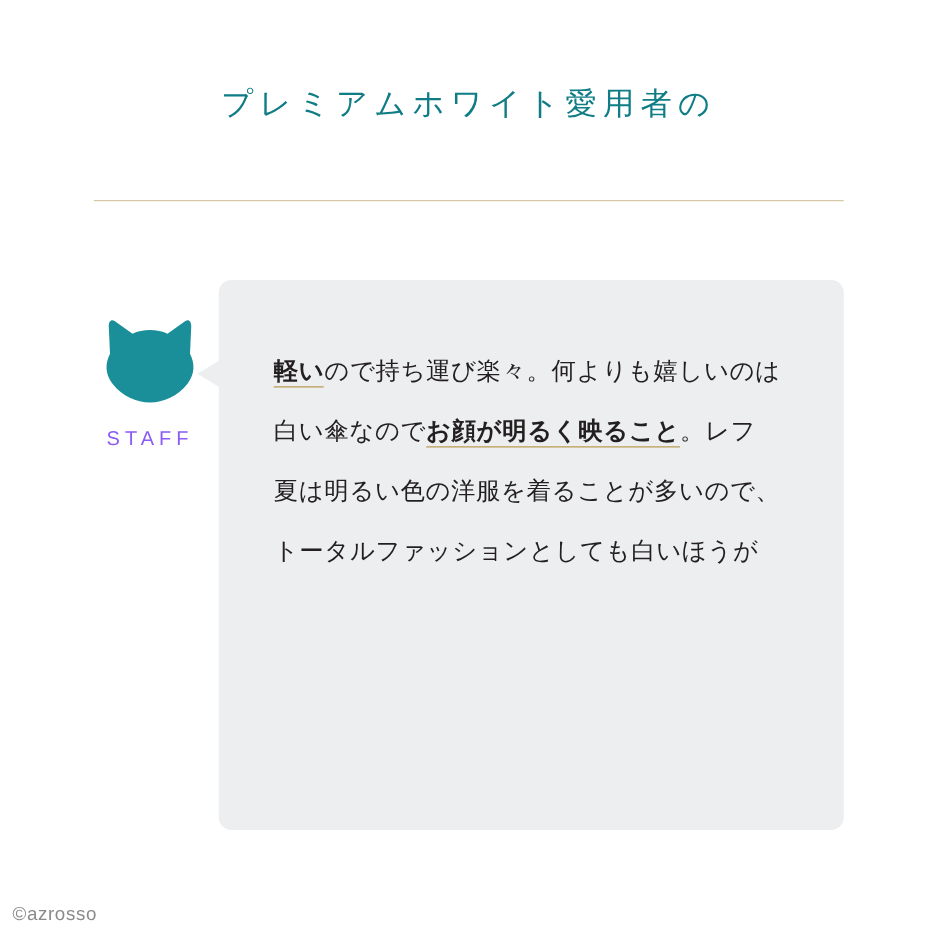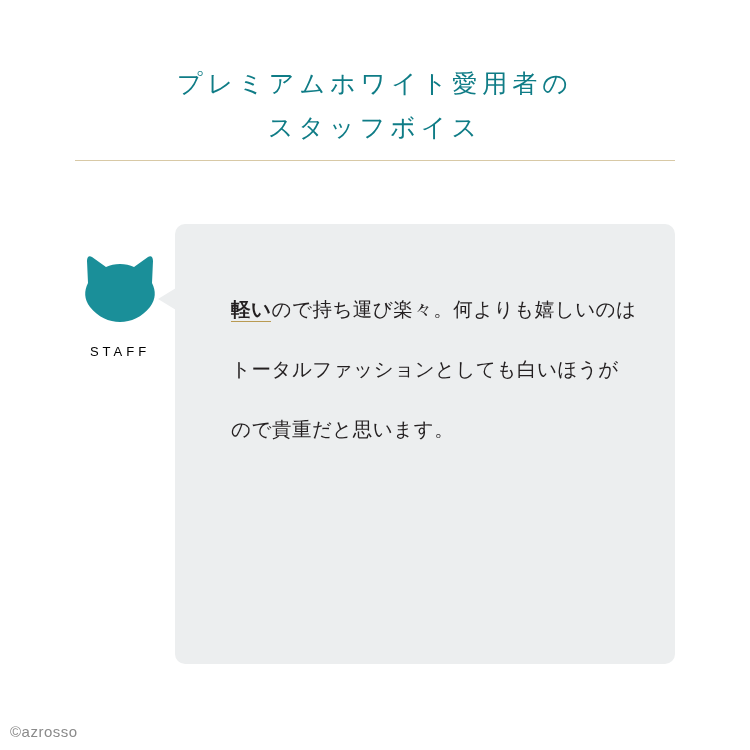--- a/index.html
+++ b/index.html
@@ -58,23 +58,23 @@
     text-align: center;
   }
   .cat-icon {
     width: 76px;
     height: 68px;
     margin: 0 auto;
     display: block;
   }
   .staff-voice {
     margin-top: 18px;
-    color: #000000;
+    color: #8b5cf6;
     font-family: "Liberation Sans", sans-serif;
-    font-size: 13px;
+    font-size: 16px;
     letter-spacing: 4px;
     line-height: 22px;
     font-weight: 400;
   }
   .staff-voice .sv-line {
     display: block;
   }
 
   
   .bubble {
@@ -102,21 +102,21 @@
     left: 215px;
     top: 272px;
     width: 450px;
     color: #231f20;
     font-family: "Liberation Serif", serif;
     font-size: 19.5px;
     line-height: 44px;
     letter-spacing: 0.5px;
   }
   .bubble-text p {
-    margin: 16px;
+    margin: 4px;
   }
   .ul {
     border-bottom: 1.5px solid #b99a52;
     padding-bottom: 1px;
   }
   .bold {
     font-weight: bold;
   }
 
   
@@ -130,38 +130,38 @@
     letter-spacing: 0.5px;
   }
 </style>
 </head>
 <body>
 
 <div class="page">
 
   <div class="heading">
     <span class="line">プレミアムホワイト愛用者の</span>
-    <span class="line">スタッフボイス</span>
   </div>
 
   <div class="rule"></div>
 
   <div class="left-col">
     <svg class="cat-icon" viewBox="0 0 76 68">
       <path fill="#1a8f99" d="M5 6 C5 2 7 0 10 2 L24 12 C28 10 33 9 38 9 C43 9 48 10 52 12 L66 2 C69 0 71 2 71 6 L70 28 C74 36 74 44 68 52 C60 62 49 67 38 67 C27 67 16 62 8 52 C2 44 2 36 6 28 Z"></path>
     </svg>
     <div class="staff-voice">
       <span class="sv-line">STAFF</span>
     </div>
   </div>
 
   <div class="bubble"></div>
   <div class="bubble-tail"></div>
 
   <div class="bubble-text">
     <p><span class="ul bold">軽い</span><span>ので持ち運び楽々。何よりも嬉しいのは</span></p>
+    <p><span>白い傘なので</span><span class="ul bold">お顔が明るく映ること</span><span>。レフ</span></p>
+    <p><span>夏は明るい色の洋服を着ることが多いので、</span></p>
     <p><span>トータルファッションとしても白いほうが</span></p>
-    <p><span>ので貴重だと思います。</span></p>
   </div>
 
   <div class="credit">©azrosso</div>
 
 </div>
 
 </body></html>

